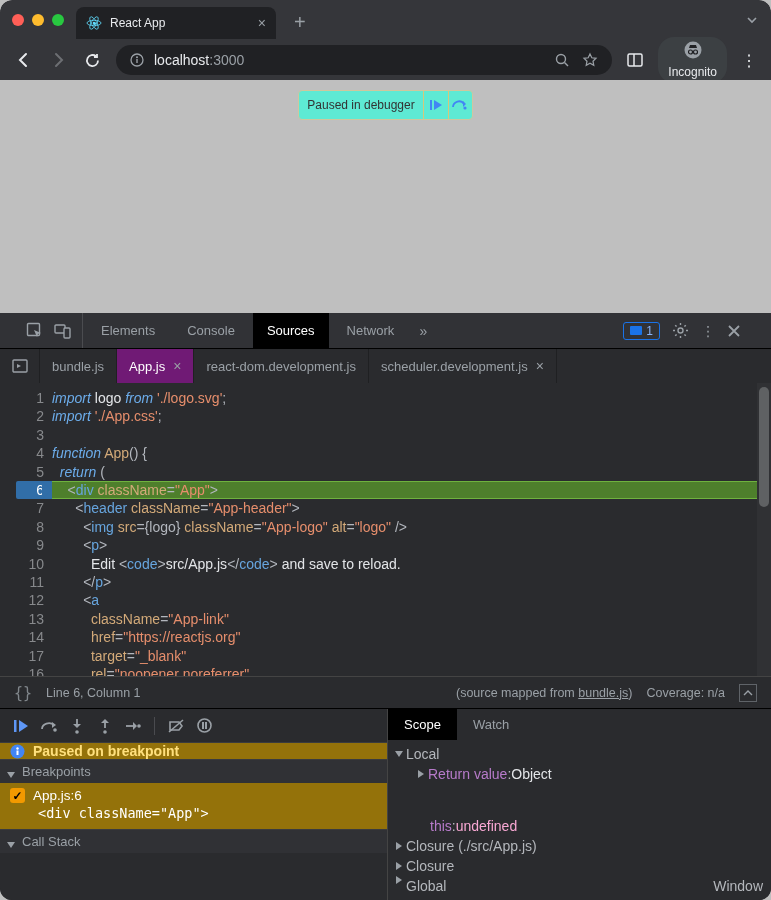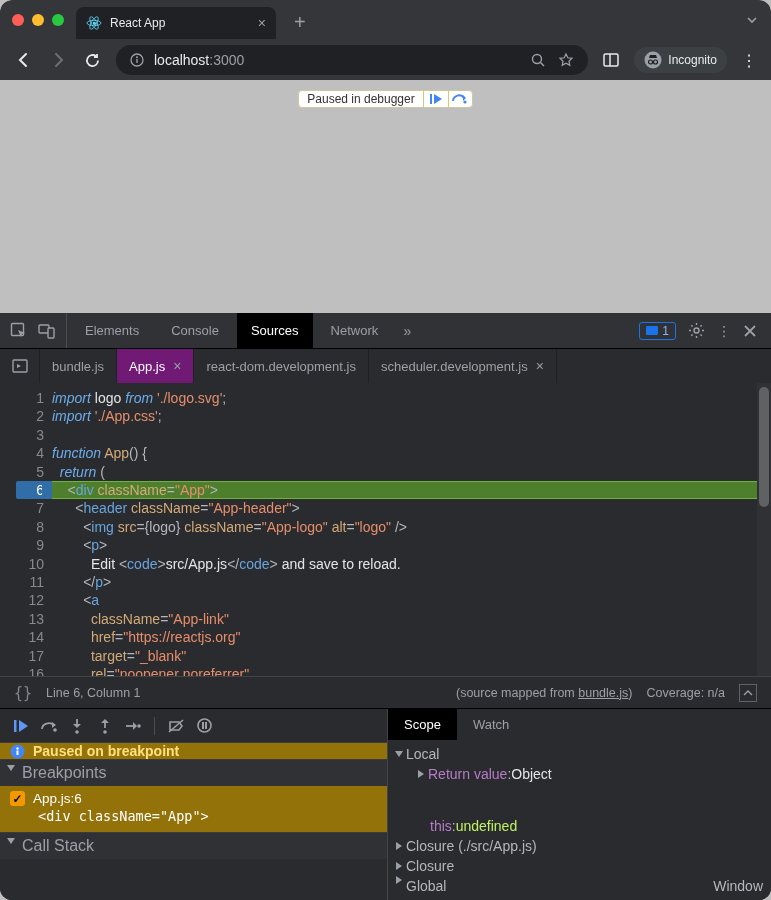--- a/index.html
+++ b/index.html
@@ -48,33 +48,33 @@
   .react-icon svg { width:16px; height:16px; }
   .tab-close { margin-left:auto; color:#9aa0a6; font-size:14px; cursor:pointer;}
   .plus-tab { color:var(--text-muted); font-size:20px; margin-left:6px; margin-top:4px; cursor:pointer;}
   .chevron-down { margin-left:auto; color:var(--text-muted); font-size:14px; cursor:pointer;}
 
   .addrbar { height:40px; background:var(--bg-toolbar); display:flex; align-items:center; gap:14px; padding:0 14px; }
   .nav-btn { width:20px; height:20px; display:flex; align-items:center; justify-content:center; color:var(--text-muted); cursor:pointer; }
   .addr-field { flex:1; background:var(--bg-dark); border-radius:20px; height:30px; display:flex; align-items:center; padding:0 14px; gap:10px; color:var(--text-muted); font-size:14px; }
   .addr-field .host { color:var(--text-primary); }
   .addr-right { margin-left:auto; display:flex; gap:12px; align-items:center; color:var(--text-muted);}
-  .pill { display:flex; align-items:center; gap:6px; background:#3c4043; border-radius:16px; padding:4px 10px; font-size:12px; color:var(--text-primary); }
+  .pill { display:flex; align-items:center; gap:6px; background:#3c4043; border-radius:16px; padding:4px 10px; font-size:12px; color:var(--text-primary);flex-direction:column; }
 
   
   .viewport { height:233px; background:#bfbfbf; position:relative; display:flex; justify-content:center; padding-top:10px; }
-  .pause-banner { background:#ffffff; border:1px solid #cfc79e; border-radius:4px; display:flex; align-items:center; height:18px; font-size:12px; }
+  .pause-banner { background:#5eead4; border:1px solid #cfc79e; border-radius:4px; display:flex; align-items:center; height:30px; font-size:12px; }
   .pause-banner .txt { padding:0 8px; color:#333; }
   .pause-banner .btns { display:flex; border-left:1px solid #d6c87a; height:100%; }
   .pause-banner .btn { width:24px; display:flex; align-items:center; justify-content:center; border-left:1px solid #d6c87a; }
   .pause-banner .btn:first-child{border-left:none;}
 
   
   .devtools { height:calc(900px - 40px - 40px - 233px); background:#2a2b2e; display:flex; flex-direction:column; }
-  .dt-tabs { height:36px; background:#313236; display:flex; align-items:center; padding:0 8px; gap:4px; border-bottom:1px solid #000;}
+  .dt-tabs { height:36px; background:#313236; display:flex; align-items:center; padding:0 24px; gap:4px; border-bottom:1px solid #000;}
   .dt-left-icons { display:flex; gap:6px; padding-right:8px; border-right:1px solid #4b4c50; height:100%; align-items:center;}
   .dt-ico { width:22px; height:22px; color:var(--text-dim); display:flex; align-items:center; justify-content:center; cursor:pointer;}
   .dt-tab { padding:0 14px; height:100%; display:flex; align-items:center; color:var(--text-muted); font-size:13px; cursor:pointer;}
   .dt-tab.active { background:var(--bg-tab-active); color:#fff; }
   .dt-tabs .spacer { flex:1; }
   .dt-right { display:flex; align-items:center; gap:12px; padding-right:6px;}
   .badge { display:flex; align-items:center; gap:4px; border:1px solid var(--badge-blue); border-radius:3px; padding:1px 6px; font-size:12px; color:#8ab4f8; cursor:pointer;}
   .gear, .dots, .xbtn { color:var(--text-muted); cursor:pointer; font-size:14px;}
 
   
@@ -109,35 +109,35 @@
   .box-btn { width:18px; height:18px; border:1px solid #5f6368; display:flex; align-items:center; justify-content:center; cursor:pointer; margin-left:8px;}
 
   
   .bottom { height:192px; display:flex; border-top:1px solid #000;}
   .left-pane { width:388px; display:flex; flex-direction:column; border-right:1px solid #444; background:#2a2b2e;}
   .dbg-toolbar { height:34px; display:flex; align-items:center; gap:2px; padding:0 8px; border-bottom:1px solid #3a3b3e;}
   .dbg-btn { width:26px; height:26px; display:flex; align-items:center; justify-content:center; color:var(--text-dim); cursor:pointer;}
   .dbg-btn.resume { color:#5e97f6;}
   .dbg-sep { width:1px; height:18px; background:#4a4b4f; margin:0 6px;}
   .paused-banner { background:var(--paused-bg); color:var(--paused-text); display:flex; align-items:center; gap:8px; padding:0 10px; font-size:14px; font-weight:600;}
-  .section-hdr { background:#303135; color:var(--text-muted); font-size:16px; padding:4px 8px; display:flex; align-items:flex-start; gap:4px; border-top:1px solid #3a3b3e;}
+  .section-hdr { background:#303135; color:var(--text-muted); font-size:13px; padding:4px 8px; display:flex; align-items:flex-end; gap:4px; border-top:1px solid #3a3b3e;}
   .bp-row { background:var(--paused-bg); padding:5px 10px 8px 10px; display:flex; flex-direction:column; gap:2px;}
   .bp-row .bp-label { display:flex; align-items:center; gap:8px; color:#fff; font-size:13.5px; font-family:ui-monospace,monospace;}
   .bp-row .bp-code { color:#fff; font-family:ui-monospace,monospace; font-size:13.5px; padding-left:28px;}
   .chk { width:15px; height:15px; background:#f29900; border-radius:3px; display:flex; align-items:center; justify-content:center; color:#000; font-size:12px; font-weight:bold;}
 
   .right-pane { flex:1; background:#2a2b2e; display:flex; flex-direction:column;}
   .scope-tabs { height:34px; display:flex; align-items:stretch; }
   .scope-tab { padding:0 16px; display:flex; align-items:center; color:var(--text-muted); font-size:13px; cursor:pointer;}
   .scope-tab.active { background:#000; color:#fff;}
   .scope-body { padding:4px 8px; font-family:ui-monospace,monospace; font-size:14px; color:#b4b7bc; line-height:20px;}
   .scope-body .row { display:flex; align-items:center; }
   .scope-body .prop { color:#b77bca;}
   .scope-body .val { color:#e3e5e8;}
-  .scope-body .undef { color:#bef264;}
+  .scope-body .undef { color:#f9a8d4;}
   .scope-body .indent { padding-left:22px;}
   .scope-body .global-row { display:flex; }
   .scope-body .global-val { margin-left:auto; }
 
   .disc-tri { display:inline-block; width:0; height:0; border-top:4px solid transparent; border-bottom:4px solid transparent; border-left:6px solid #9aa0a6; margin-right:4px;}
   .disc-tri.down { transform:rotate(90deg);}
 
   svg { display:block; }
 </style>
 </head>

